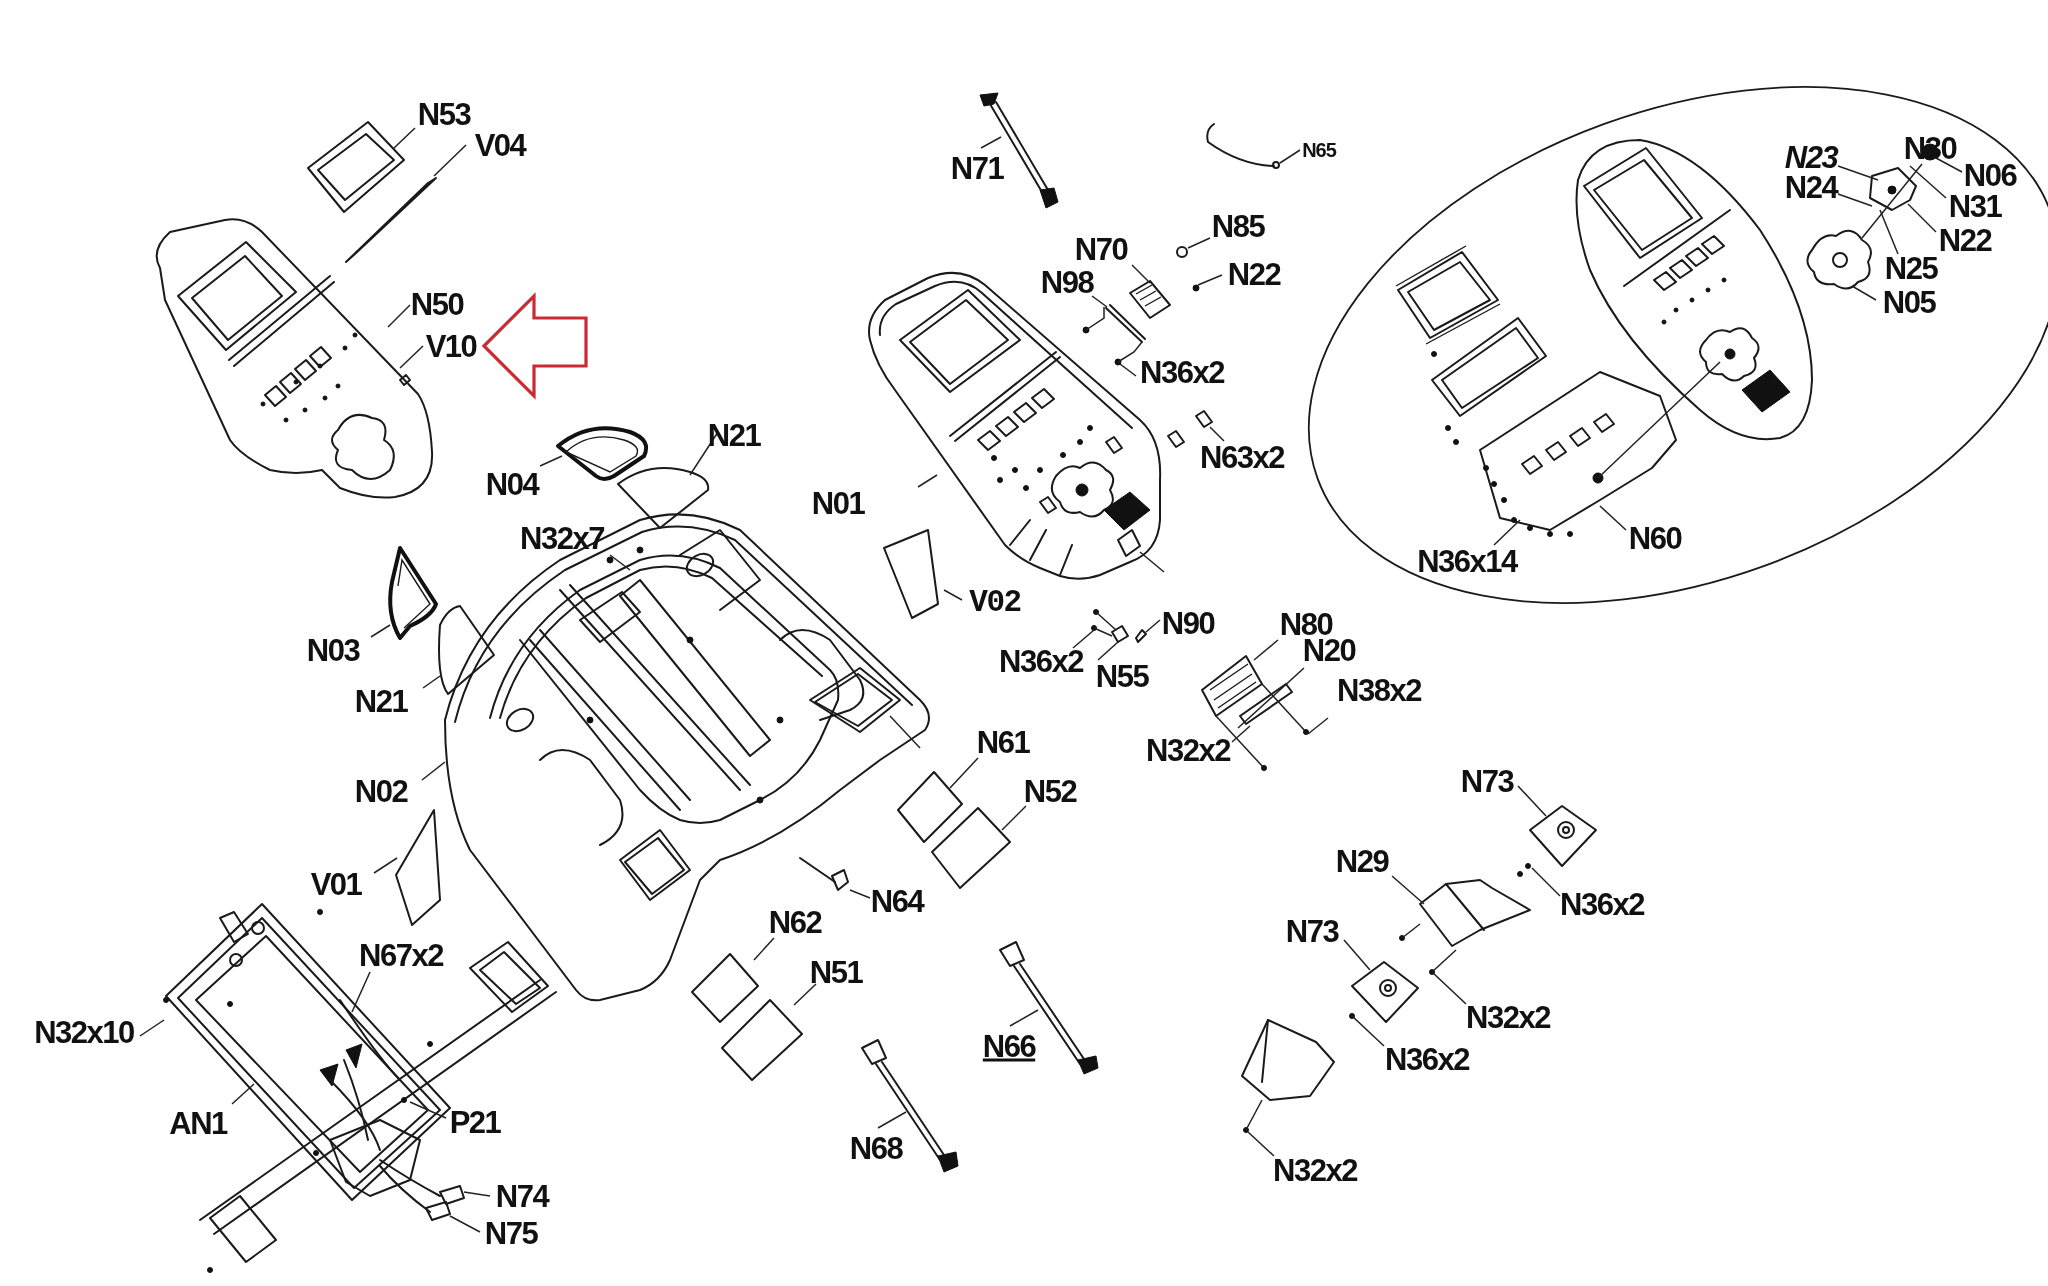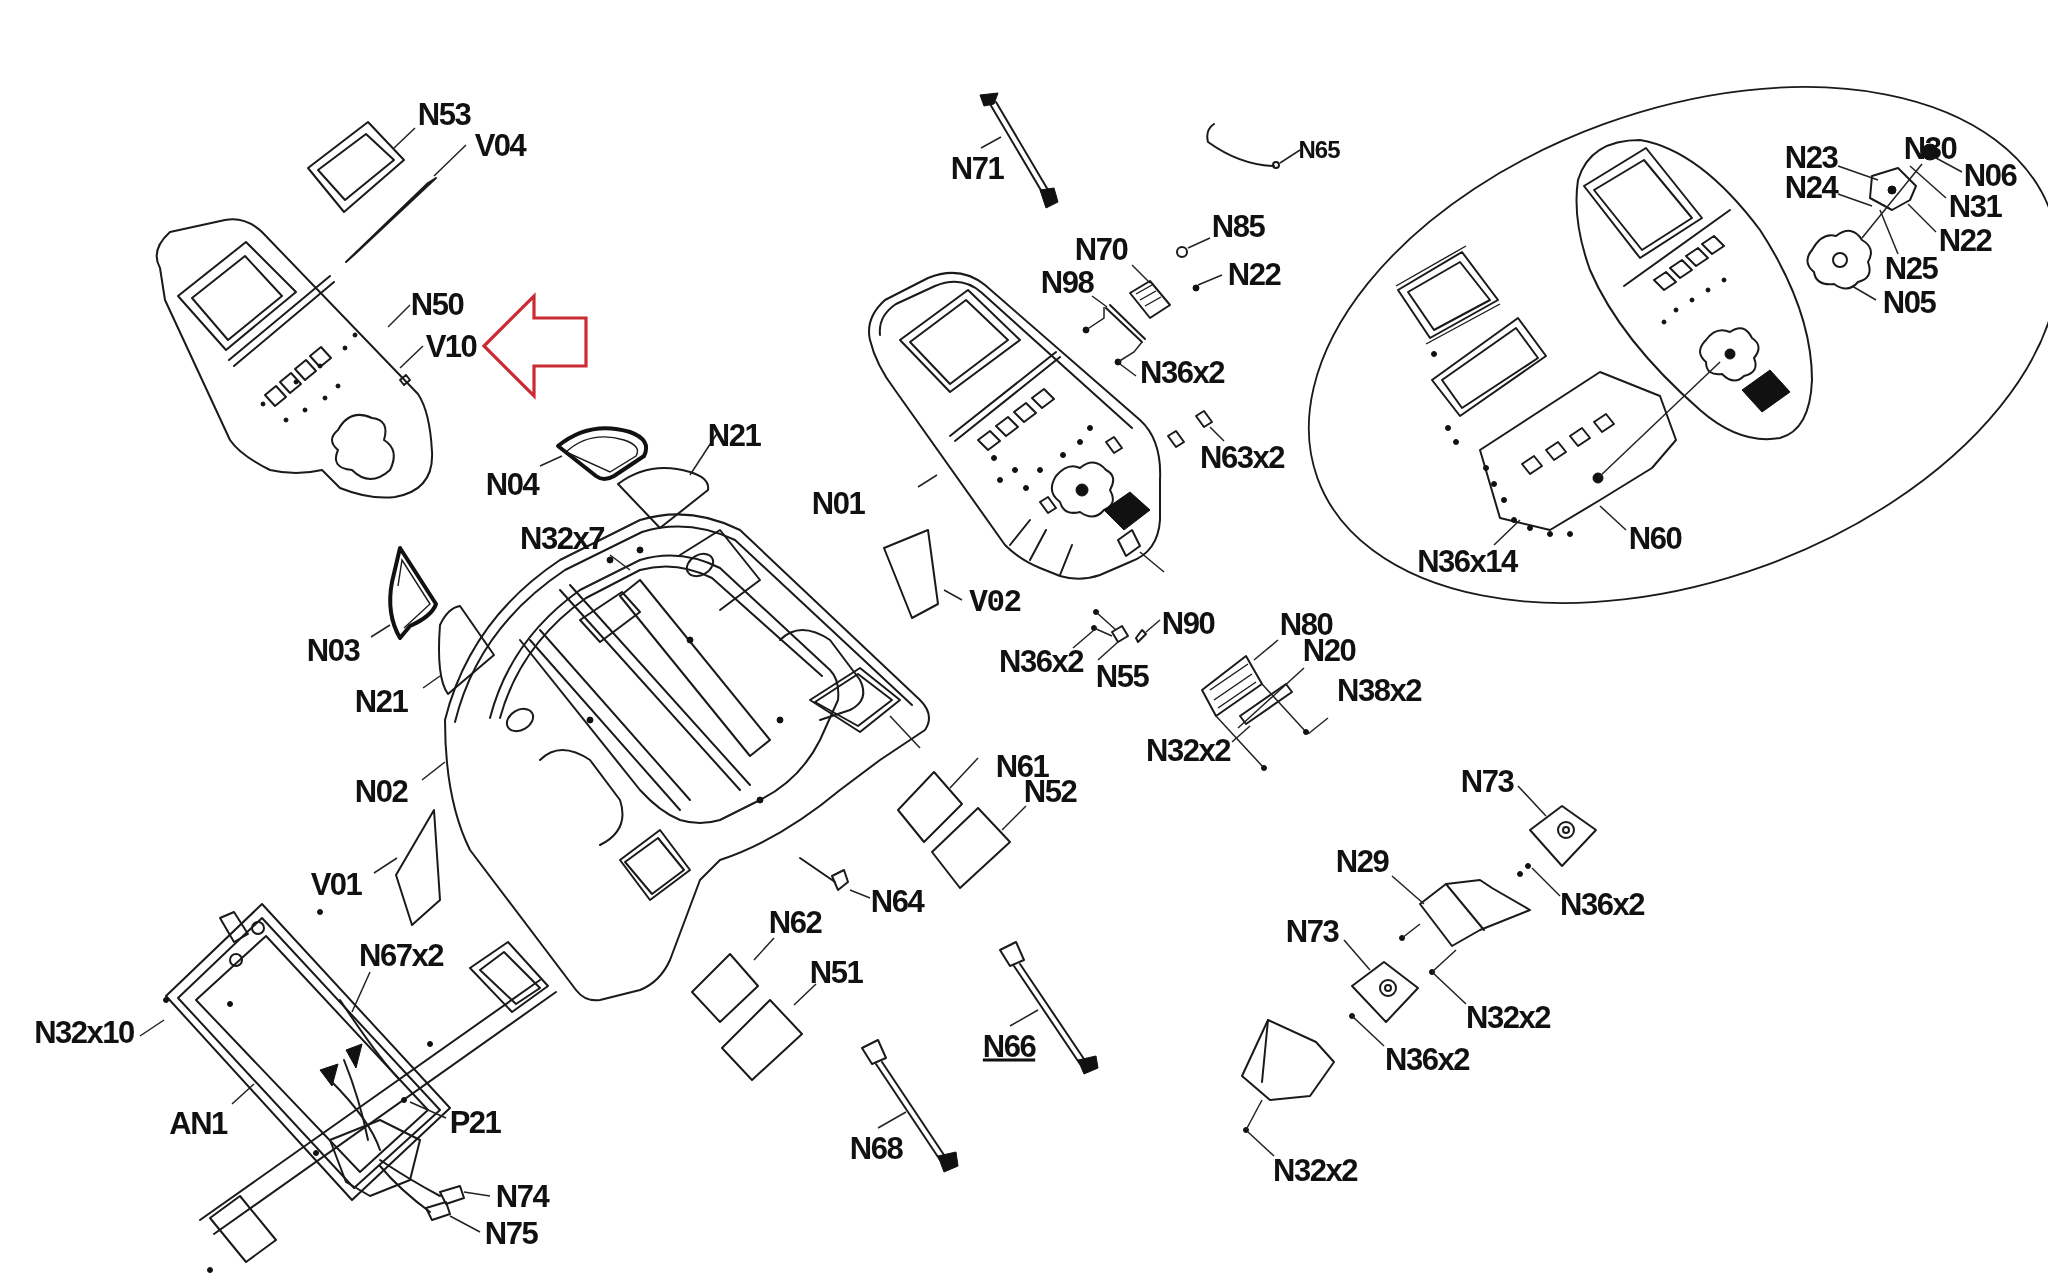--- a/index.html
+++ b/index.html
@@ -1,19 +1,19 @@
 <!DOCTYPE html>
 <html><head>
 <meta charset="utf-8">
 <style>
   html, body { margin: 0; padding: 0; background: #ffffff; }
   body { width: 2048px; height: 1286px; position: relative; overflow: hidden; font-family: "Liberation Sans", sans-serif; }
   #diagram { position: absolute; left: 0; top: 0; width: 2048px; height: 1286px; }
   .lbl { position: absolute; font-family: "Liberation Sans", sans-serif; font-weight: bold; font-size: 31px; color: #111; letter-spacing: -1.5px; line-height: 1; white-space: nowrap; transform: translate(-50%, -50%); }
-  .lbl.small { font-size: 24px; letter-spacing: -1px; }
+  .lbl.small { font-size: 20px; letter-spacing: -1px; }
   svg .ln { stroke: #1a1a1a; fill: none; stroke-width: 2; stroke-linejoin: round; stroke-linecap: round; }
   svg .thin { stroke: #1a1a1a; fill: none; stroke-width: 1.4; }
   svg .bold { stroke: #111; fill: none; stroke-width: 4; stroke-linejoin: round; }
   svg .fill { fill: #111; stroke: #111; }
   svg .lead { stroke: #222; stroke-width: 1.5; fill: none; }
 </style>
 </head>
 <body>
 
 <svg id="diagram" width="2048" height="1286" viewBox="0 0 2048 1286" xmlns="http://www.w3.org/2000/svg">
@@ -399,41 +399,41 @@
     <div class="lbl" style="left: 381px; top: 701px;">N21</div>
     <div class="lbl" style="left: 381px; top: 791px;">N02</div>
     <div class="lbl" style="left: 336px; top: 884px;">V01</div>
     <div class="lbl" style="left: 1041px; top: 661px;">N36x2</div>
     <div class="lbl" style="left: 1188px; top: 623px;">N90</div>
     <div class="lbl" style="left: 1122px; top: 676px;">N55</div>
     <div class="lbl" style="left: 1306px; top: 624px;">N80</div>
     <div class="lbl" style="left: 1329px; top: 650px;">N20</div>
     <div class="lbl" style="left: 1379px; top: 690px;">N38x2</div>
     <div class="lbl" style="left: 1188px; top: 750px;">N32x2</div>
-    <div class="lbl" style="left: 1003px; top: 766px; margin-left: 19px;">N61</div>
+    <div class="lbl" style="left: 1003px; top: 742px;">N61</div>
     <div class="lbl" style="left: 1050px; top: 791px;">N52</div>
     <div class="lbl" style="left: 897px; top: 901px;">N64</div>
     <div class="lbl" style="left: 795px; top: 922px;">N62</div>
     <div class="lbl" style="left: 836px; top: 972px;">N51</div>
     <div class="lbl" style="left: 1009px; top: 1046px; text-decoration: underline;">N66</div>
     <div class="lbl" style="left: 876px; top: 1148px;">N68</div>
     <div class="lbl" style="left: 1487px; top: 781px;">N73</div>
     <div class="lbl" style="left: 1362px; top: 861px;">N29</div>
     <div class="lbl" style="left: 1602px; top: 904px;">N36x2</div>
     <div class="lbl" style="left: 1312px; top: 931px;">N73</div>
     <div class="lbl" style="left: 1508px; top: 1017px;">N32x2</div>
     <div class="lbl" style="left: 1427px; top: 1059px;">N36x2</div>
     <div class="lbl" style="left: 1315px; top: 1170px;">N32x2</div>
     <div class="lbl" style="left: 84px; top: 1032px;">N32x10</div>
     <div class="lbl" style="left: 401px; top: 955px;">N67x2</div>
     <div class="lbl" style="left: 198px; top: 1123px;">AN1</div>
     <div class="lbl" style="left: 475px; top: 1122px;">P21</div>
     <div class="lbl" style="left: 522px; top: 1196px;">N74</div>
     <div class="lbl" style="left: 511px; top: 1233px;">N75</div>
-    <div class="lbl" style="left: 1811px; top: 157px;">N23</div>
+    <div class="lbl" style="left: 1811px; top: 157px; font-style: italic;">N23</div>
     <div class="lbl" style="left: 1890px; top: 148px; margin-left: 40px;">N30</div>
     <div class="lbl" style="left: 1990px; top: 175px;">N06</div>
     <div class="lbl" style="left: 1811px; top: 187px;">N24</div>
     <div class="lbl" style="left: 1975px; top: 206px;">N31</div>
     <div class="lbl" style="left: 1965px; top: 240px;">N22</div>
     <div class="lbl" style="left: 1911px; top: 268px;">N25</div>
     <div class="lbl" style="left: 1909px; top: 302px;">N05</div>
     <div class="lbl" style="left: 1655px; top: 538px;">N60</div>
     <div class="lbl" style="left: 1467px; top: 561px;">N36x14</div>
   </div>

